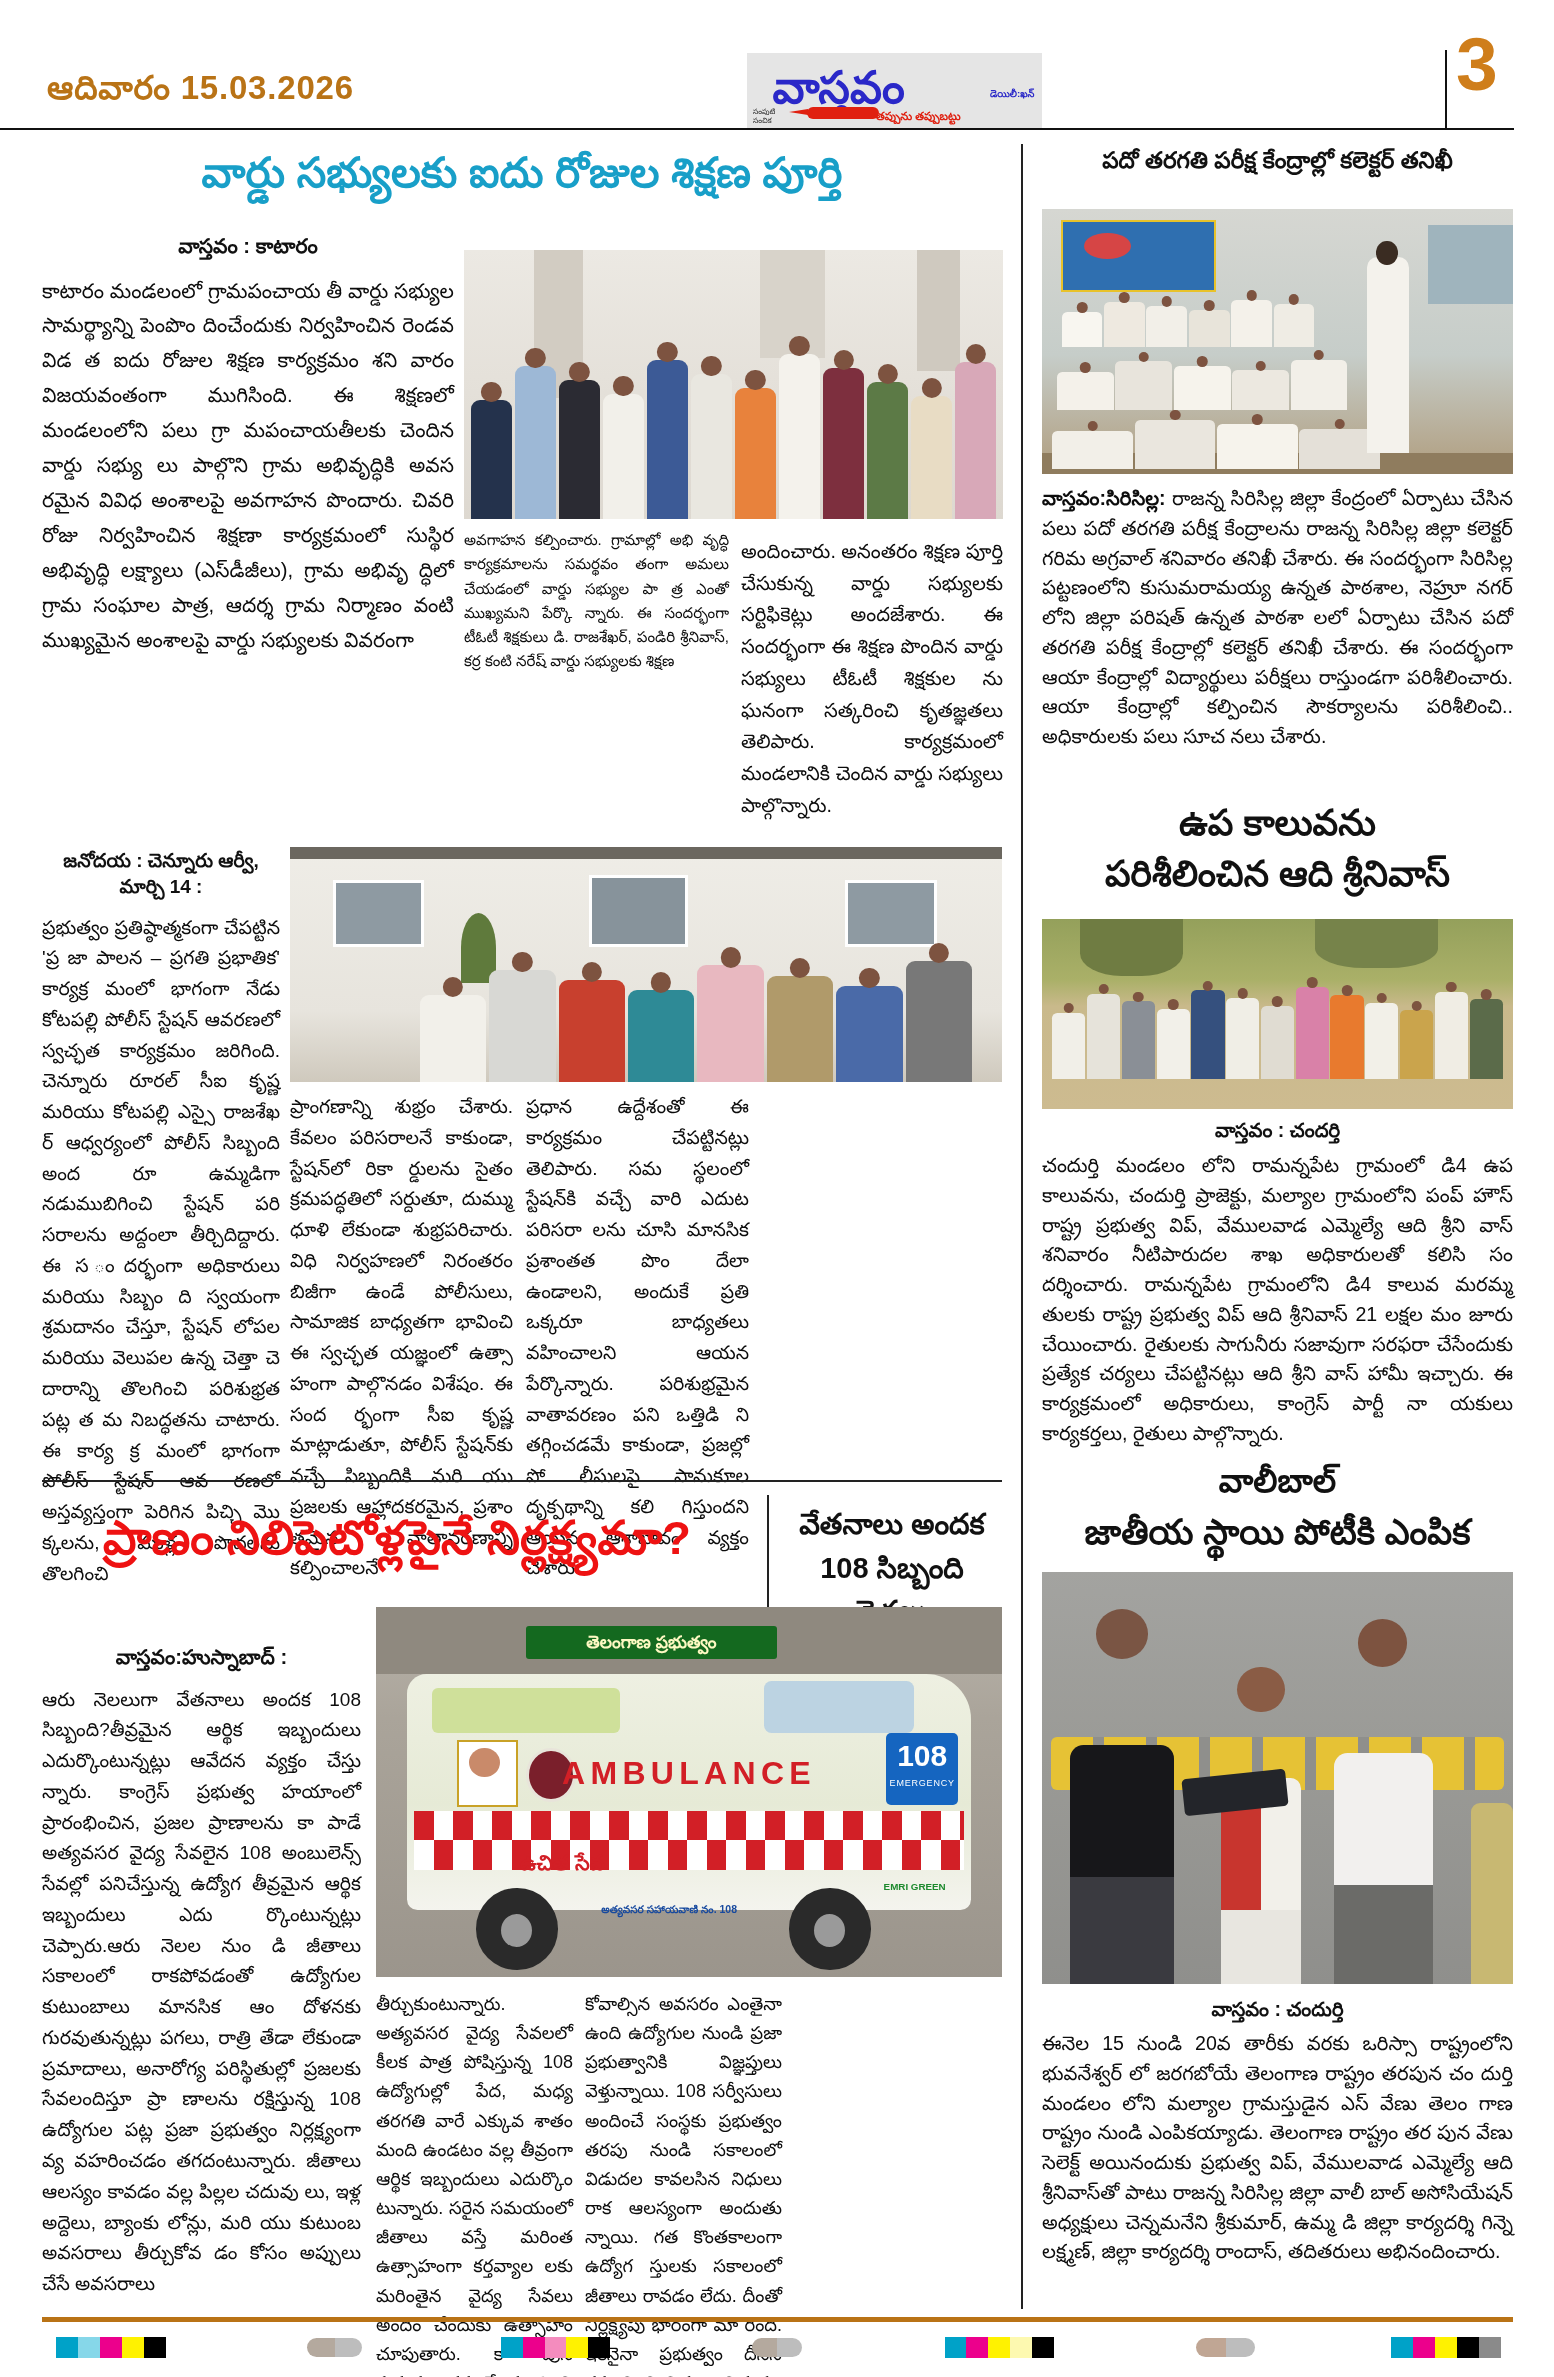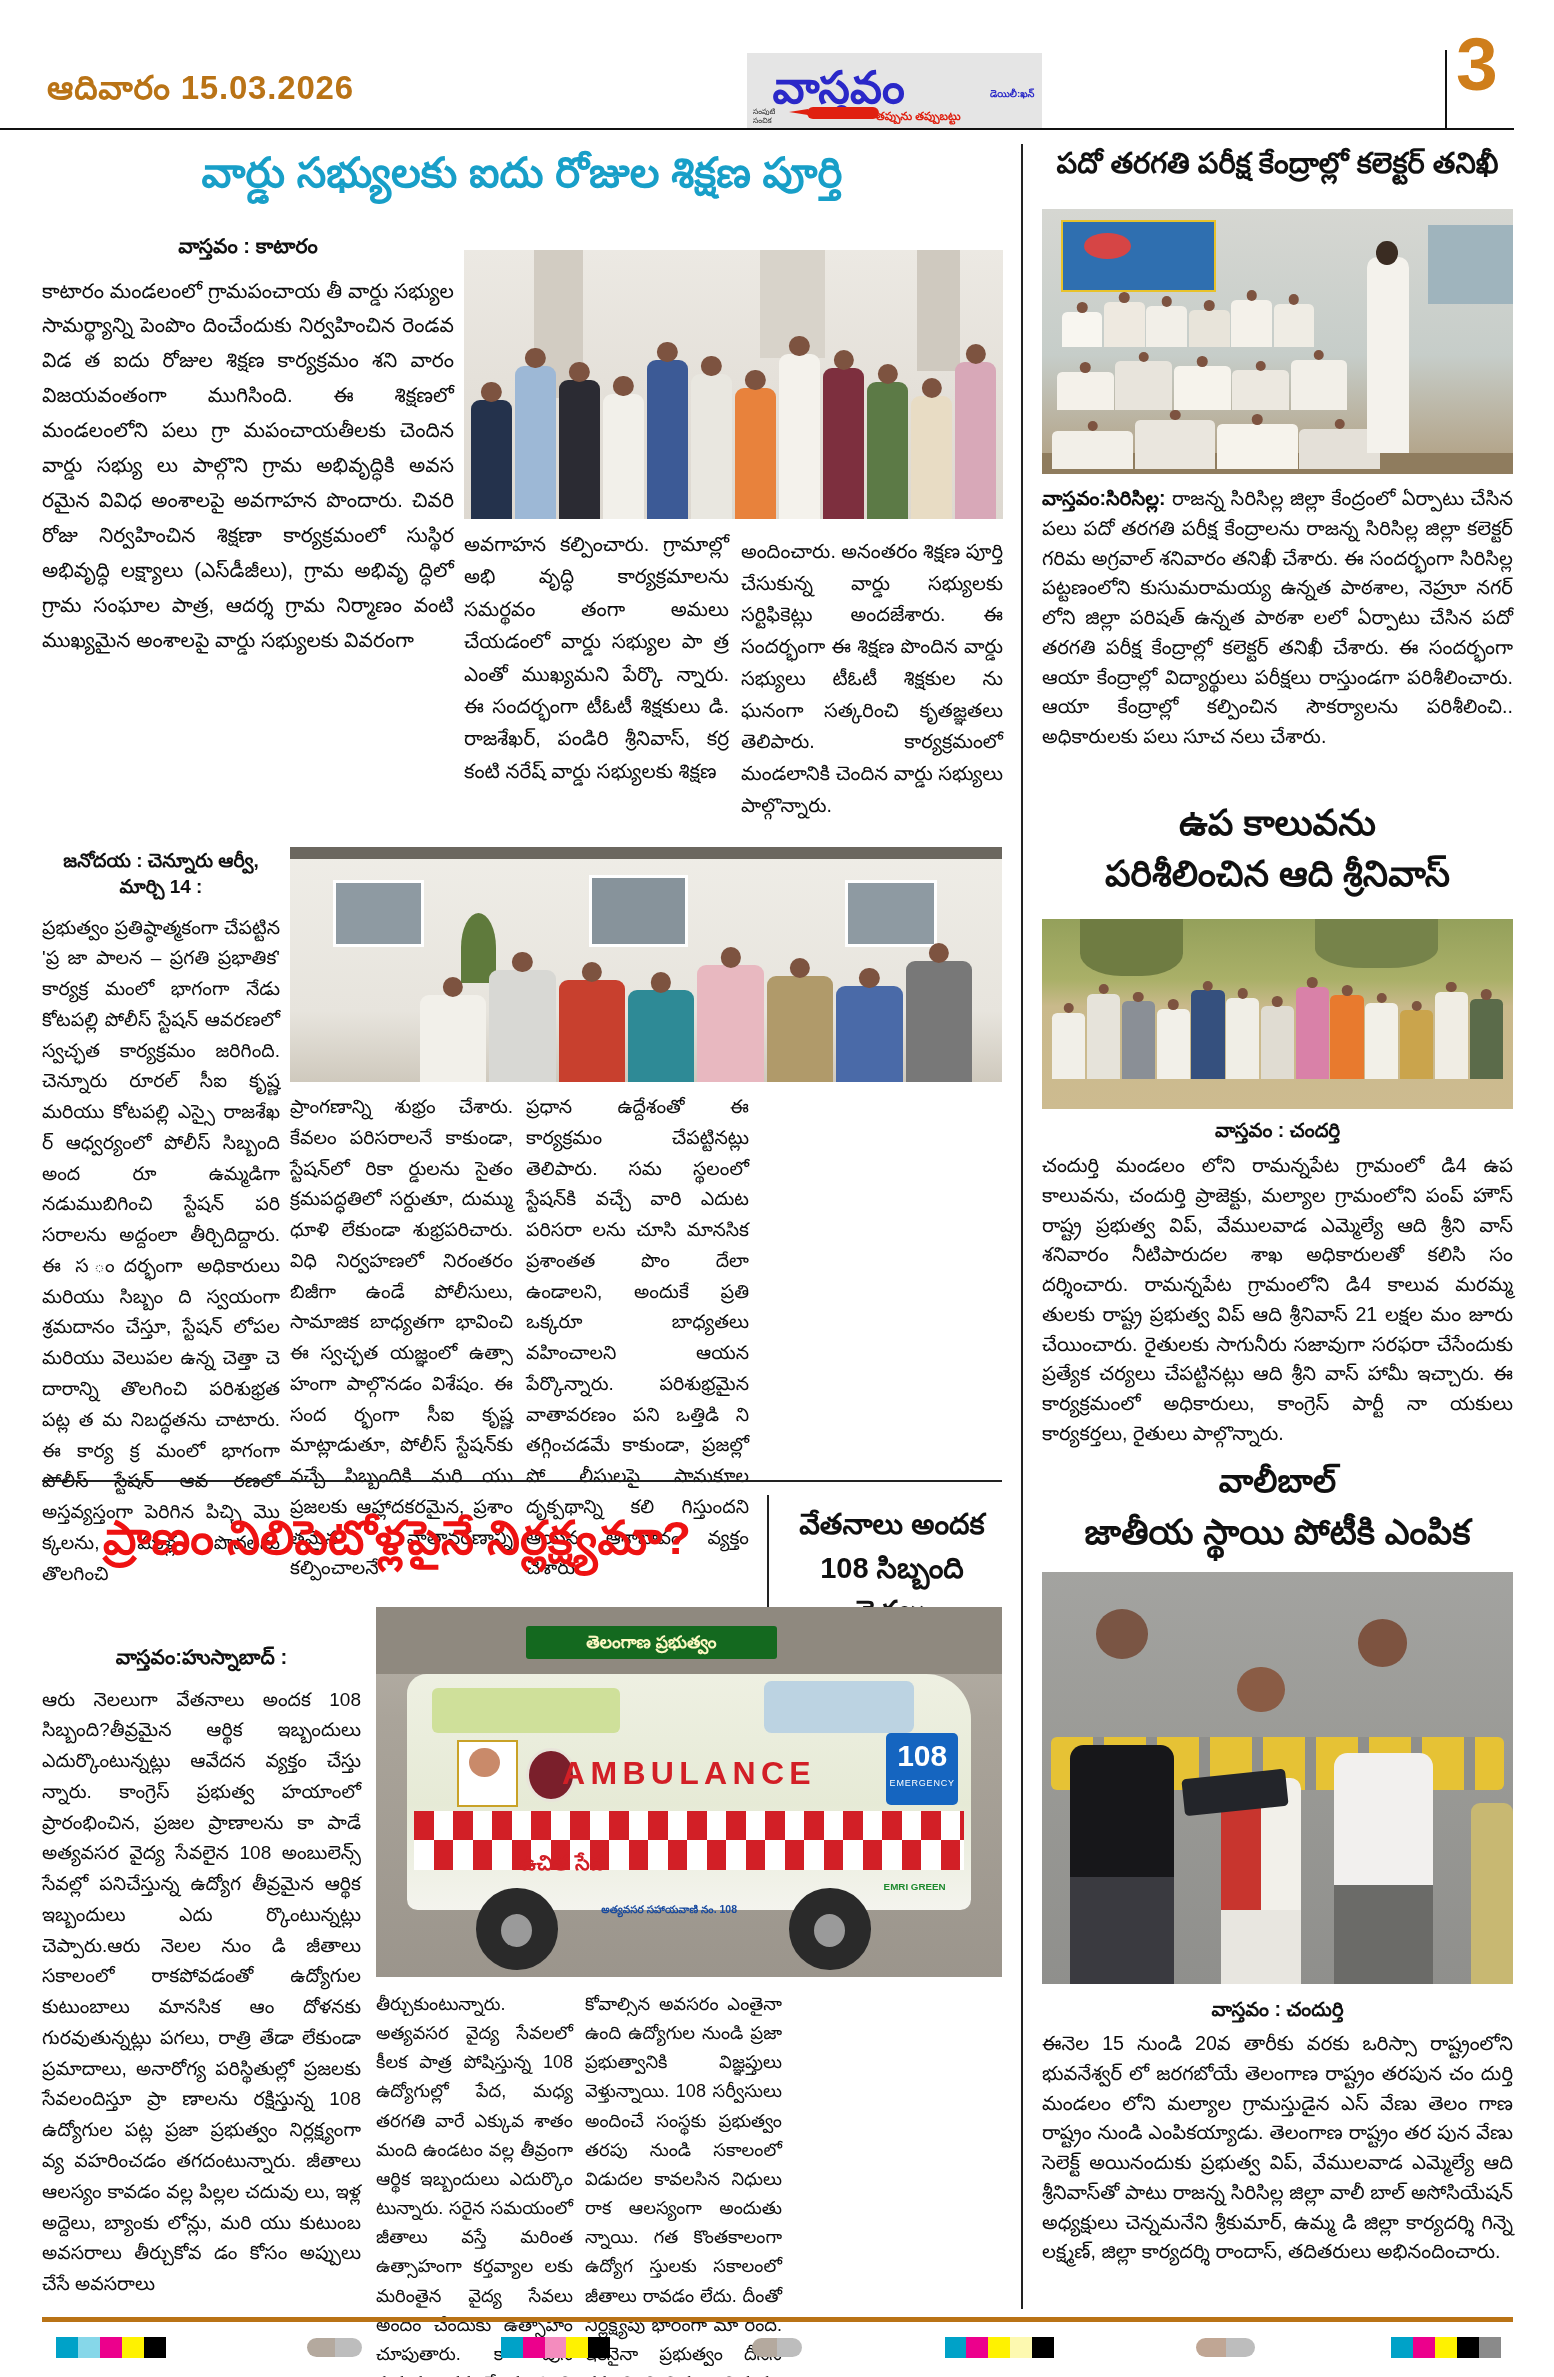--- a/index.html
+++ b/index.html
@@ -19,21 +19,21 @@
   .pn-line{left:1445px;top:50px;width:2.3px;height:78px;background:#111;}
   .page-no{left:1456px;top:27px;font-size:75px;font-weight:bold;color:#cf7e1b;line-height:75px;}
   .hdr-rule{left:0;top:128px;width:1514px;height:2.3px;background:#111;}
   
   .vdiv{width:1.5px;background:#222;}
   .hdiv{height:1.5px;background:#222;}
   .rule-orange{left:42px;top:2317px;width:1471px;height:5.3px;background:#b97316;}
   
   .hl{font-weight:bold;text-align:center;}
   .hl-a1{left:42px;top:149px;width:960px;font-size:42px;color:#189fc8;}
-  .hl-a2{left:1042px;top:147px;width:471px;font-size:29px;color:#111;}
+  .hl-a2{left:1042px;top:147px;width:471px;font-size:23px;color:#111;}
   .hl-a3{left:1042px;width:471px;font-size:36px;color:#111;}
   .hl-a4{left:42px;top:770px;width:960px;font-size:44px;color:#8b1d8f;}
   .hl-a5{left:42px;top:1510px;width:710px;font-size:47px;color:#ee1212;}
   .hl-a6{left:1042px;width:471px;color:#111;}
   .box-head{left:782px;top:1503px;width:220px;font-size:29px;font-weight:bold;text-align:center;line-height:1.5;color:#111;}
   .dateline{font-weight:bold;text-align:center;font-size:20.3px;color:#111;margin-bottom:10.5px;}
   .bodytext{font-size:20.3px;line-height:1.72;text-align:justify;color:#0c0c0c;}
   .bodysm{font-size:19px;line-height:1.62;text-align:justify;color:#0c0c0c;}
   .rbody{font-size:19.6px;line-height:1.52;text-align:justify;color:#0c0c0c;}
   .caption{font-weight:bold;text-align:center;font-size:19.6px;color:#111;}
@@ -101,21 +101,21 @@
         <span class="person" style="background: rgb(232, 130, 60); height: 66%;"></span>
         <span class="person" style="background: rgb(244, 242, 236); height: 83%;"></span>
         <span class="person" style="background: rgb(125, 47, 62); height: 76%;"></span>
         <span class="person" style="background: rgb(92, 122, 70); height: 69%;"></span>
         <span class="person" style="background: rgb(232, 220, 196); height: 62%;"></span>
         <span class="person" style="background: rgb(216, 168, 184); height: 79%;"></span>
       </div>
   </div>
 
   <div class="abs" style="left:464px;top:528px;width:265px;">
-    <div class="bodysm" style="font-size:20px;">అవగాహన కల్పించారు. గ్రామాల్లో అభి వృద్ధి కార్యక్రమాలను సమర్థవం తంగా అమలు చేయడంలో వార్డు సభ్యుల పా త్ర ఎంతో ముఖ్యమని పేర్కొ న్నారు. ఈ సందర్భంగా టీఓటీ శిక్షకులు డి. రాజశేఖర్, పండిరి శ్రీనివాస్, కర్ర కంటి నరేష్ వార్డు సభ్యులకు శిక్షణ</div>
+    <div class="bodysm" style="font-size:15px;">అవగాహన కల్పించారు. గ్రామాల్లో అభి వృద్ధి కార్యక్రమాలను సమర్థవం తంగా అమలు చేయడంలో వార్డు సభ్యుల పా త్ర ఎంతో ముఖ్యమని పేర్కొ న్నారు. ఈ సందర్భంగా టీఓటీ శిక్షకులు డి. రాజశేఖర్, పండిరి శ్రీనివాస్, కర్ర కంటి నరేష్ వార్డు సభ్యులకు శిక్షణ</div>
   </div>
   <div class="abs" style="left:741px;top:536px;width:262px;">
     <div class="bodysm" style="font-size:19.6px;">అందించారు. అనంతరం శిక్షణ పూర్తి చేసుకున్న వార్డు సభ్యులకు సర్టిఫికెట్లు అందజేశారు. ఈ సందర్భంగా ఈ శిక్షణ పొందిన వార్డు సభ్యులు టీఓటీ శిక్షకుల ను ఘనంగా సత్కరించి కృతజ్ఞతలు తెలిపారు. కార్యక్రమంలో మండలానికి చెందిన వార్డు సభ్యులు పాల్గొన్నారు.</div>
   </div>
 
   <div class="abs hl hl-a2">పదో తరగతి పరీక్ష కేంద్రాల్లో కలెక్టర్ తనిఖీ</div>
 
   <div class="photo" style="left:1042px;top:209px;width:471px;height:265px;background:linear-gradient(#d6d7d2 0%,#c6cdc9 55%,#b09d7e 100%);">
     <i style="left:4%;top:4%;width:32%;height:26%;background:#2f6fb0;border:2.3px solid #e8c22a;"></i>
     <i style="left:9%;top:9%;width:10%;height:10%;background:#d64545;border-radius:50%;"></i>

